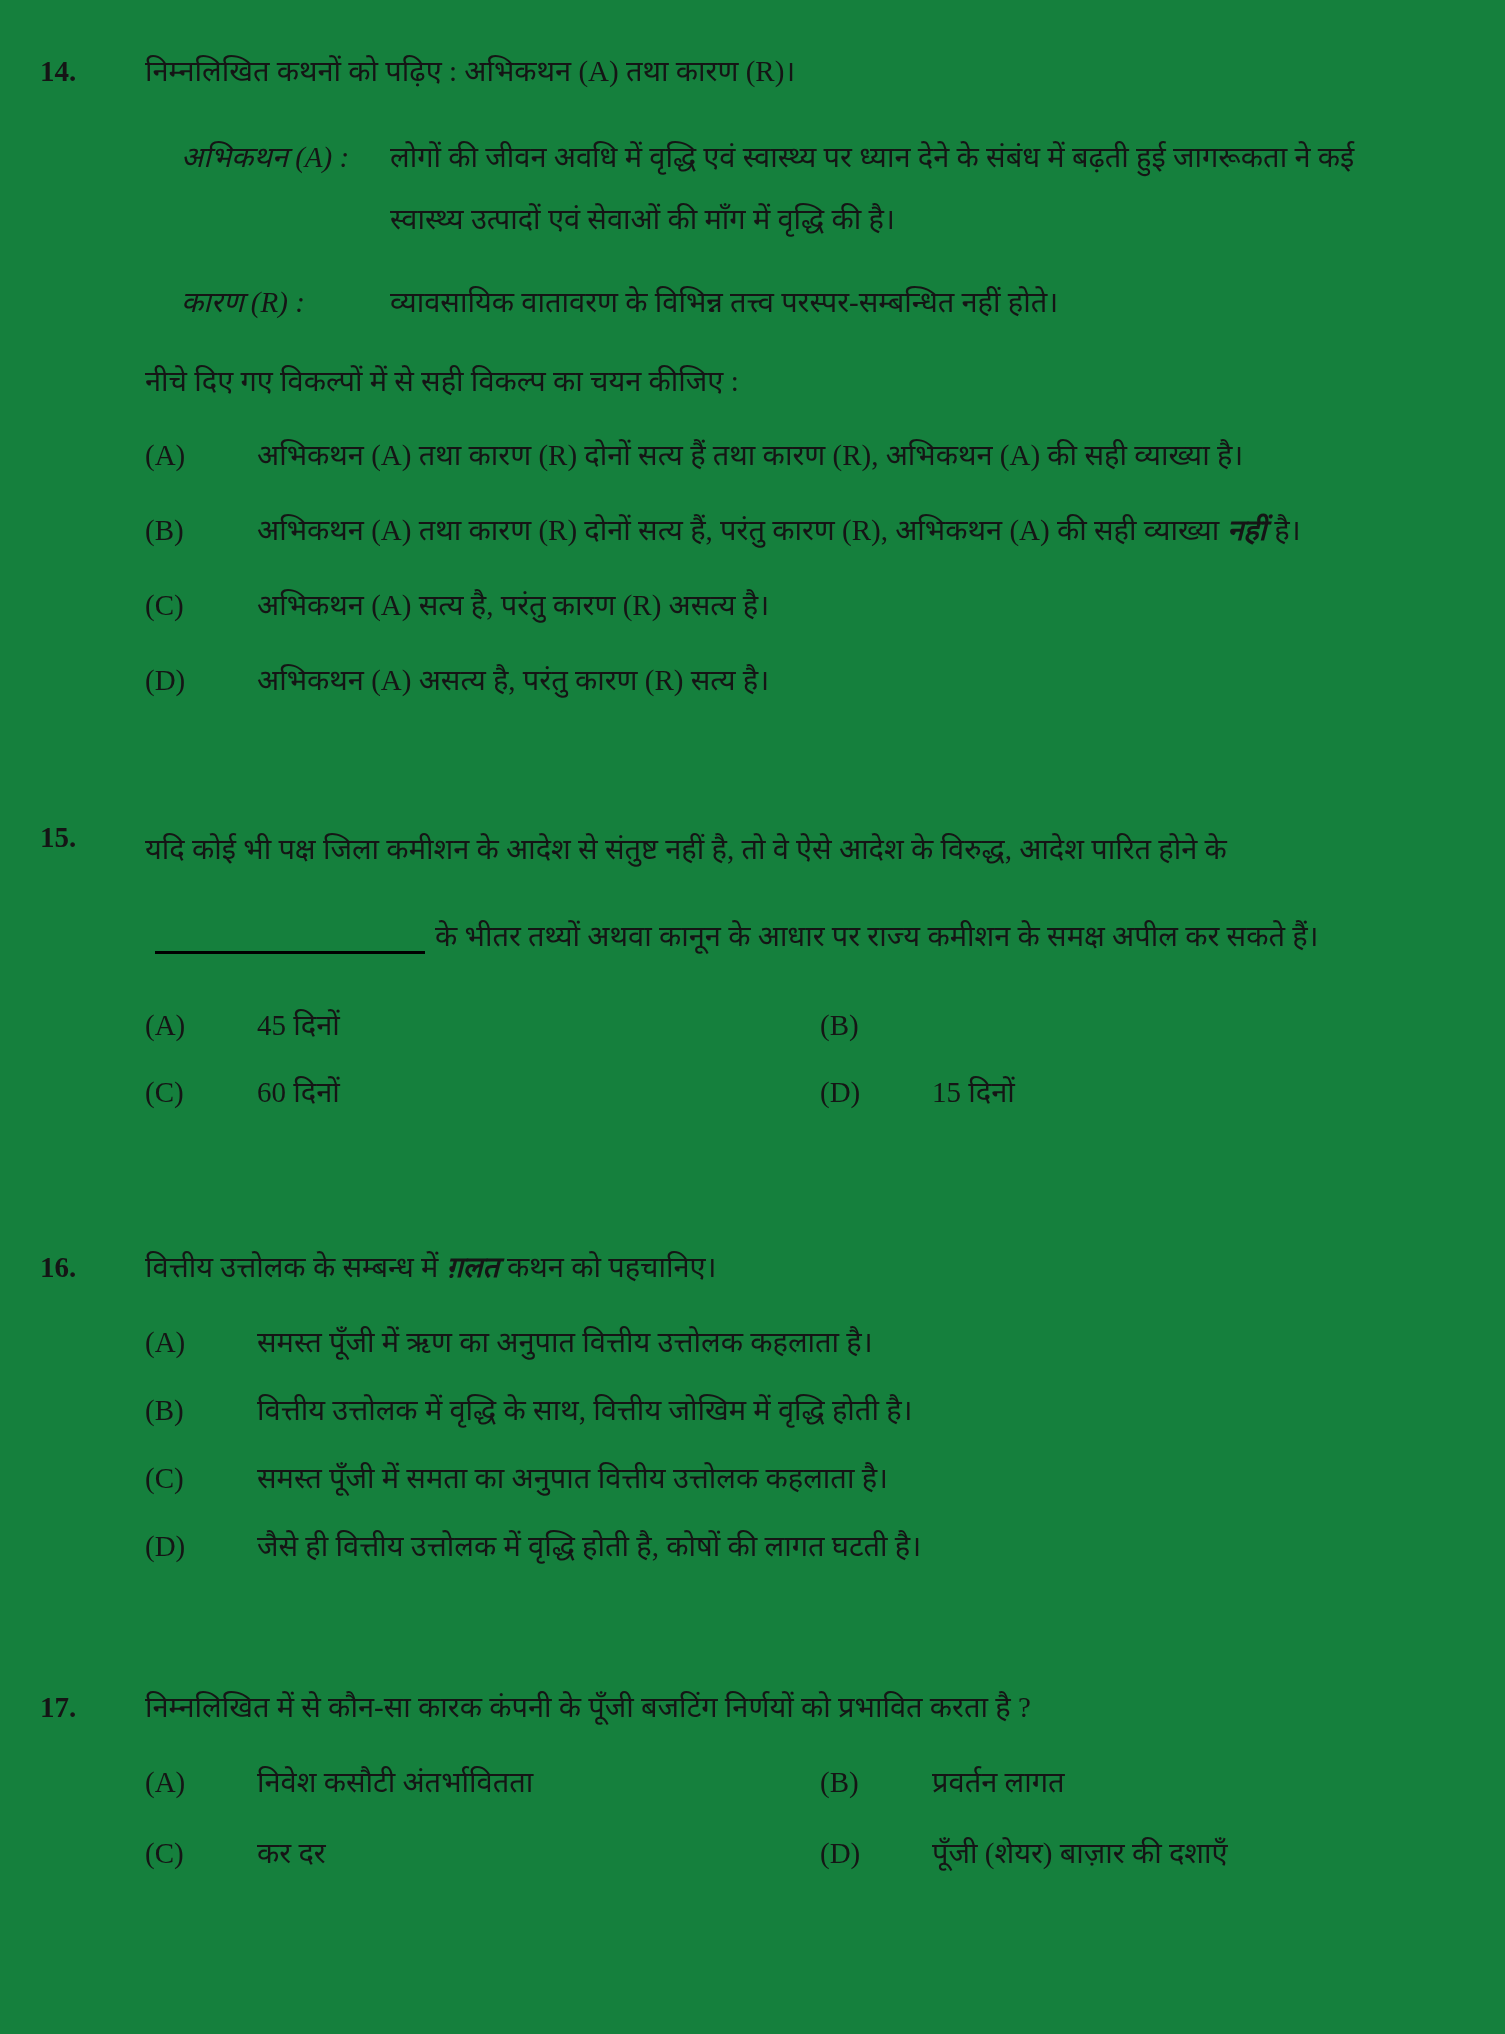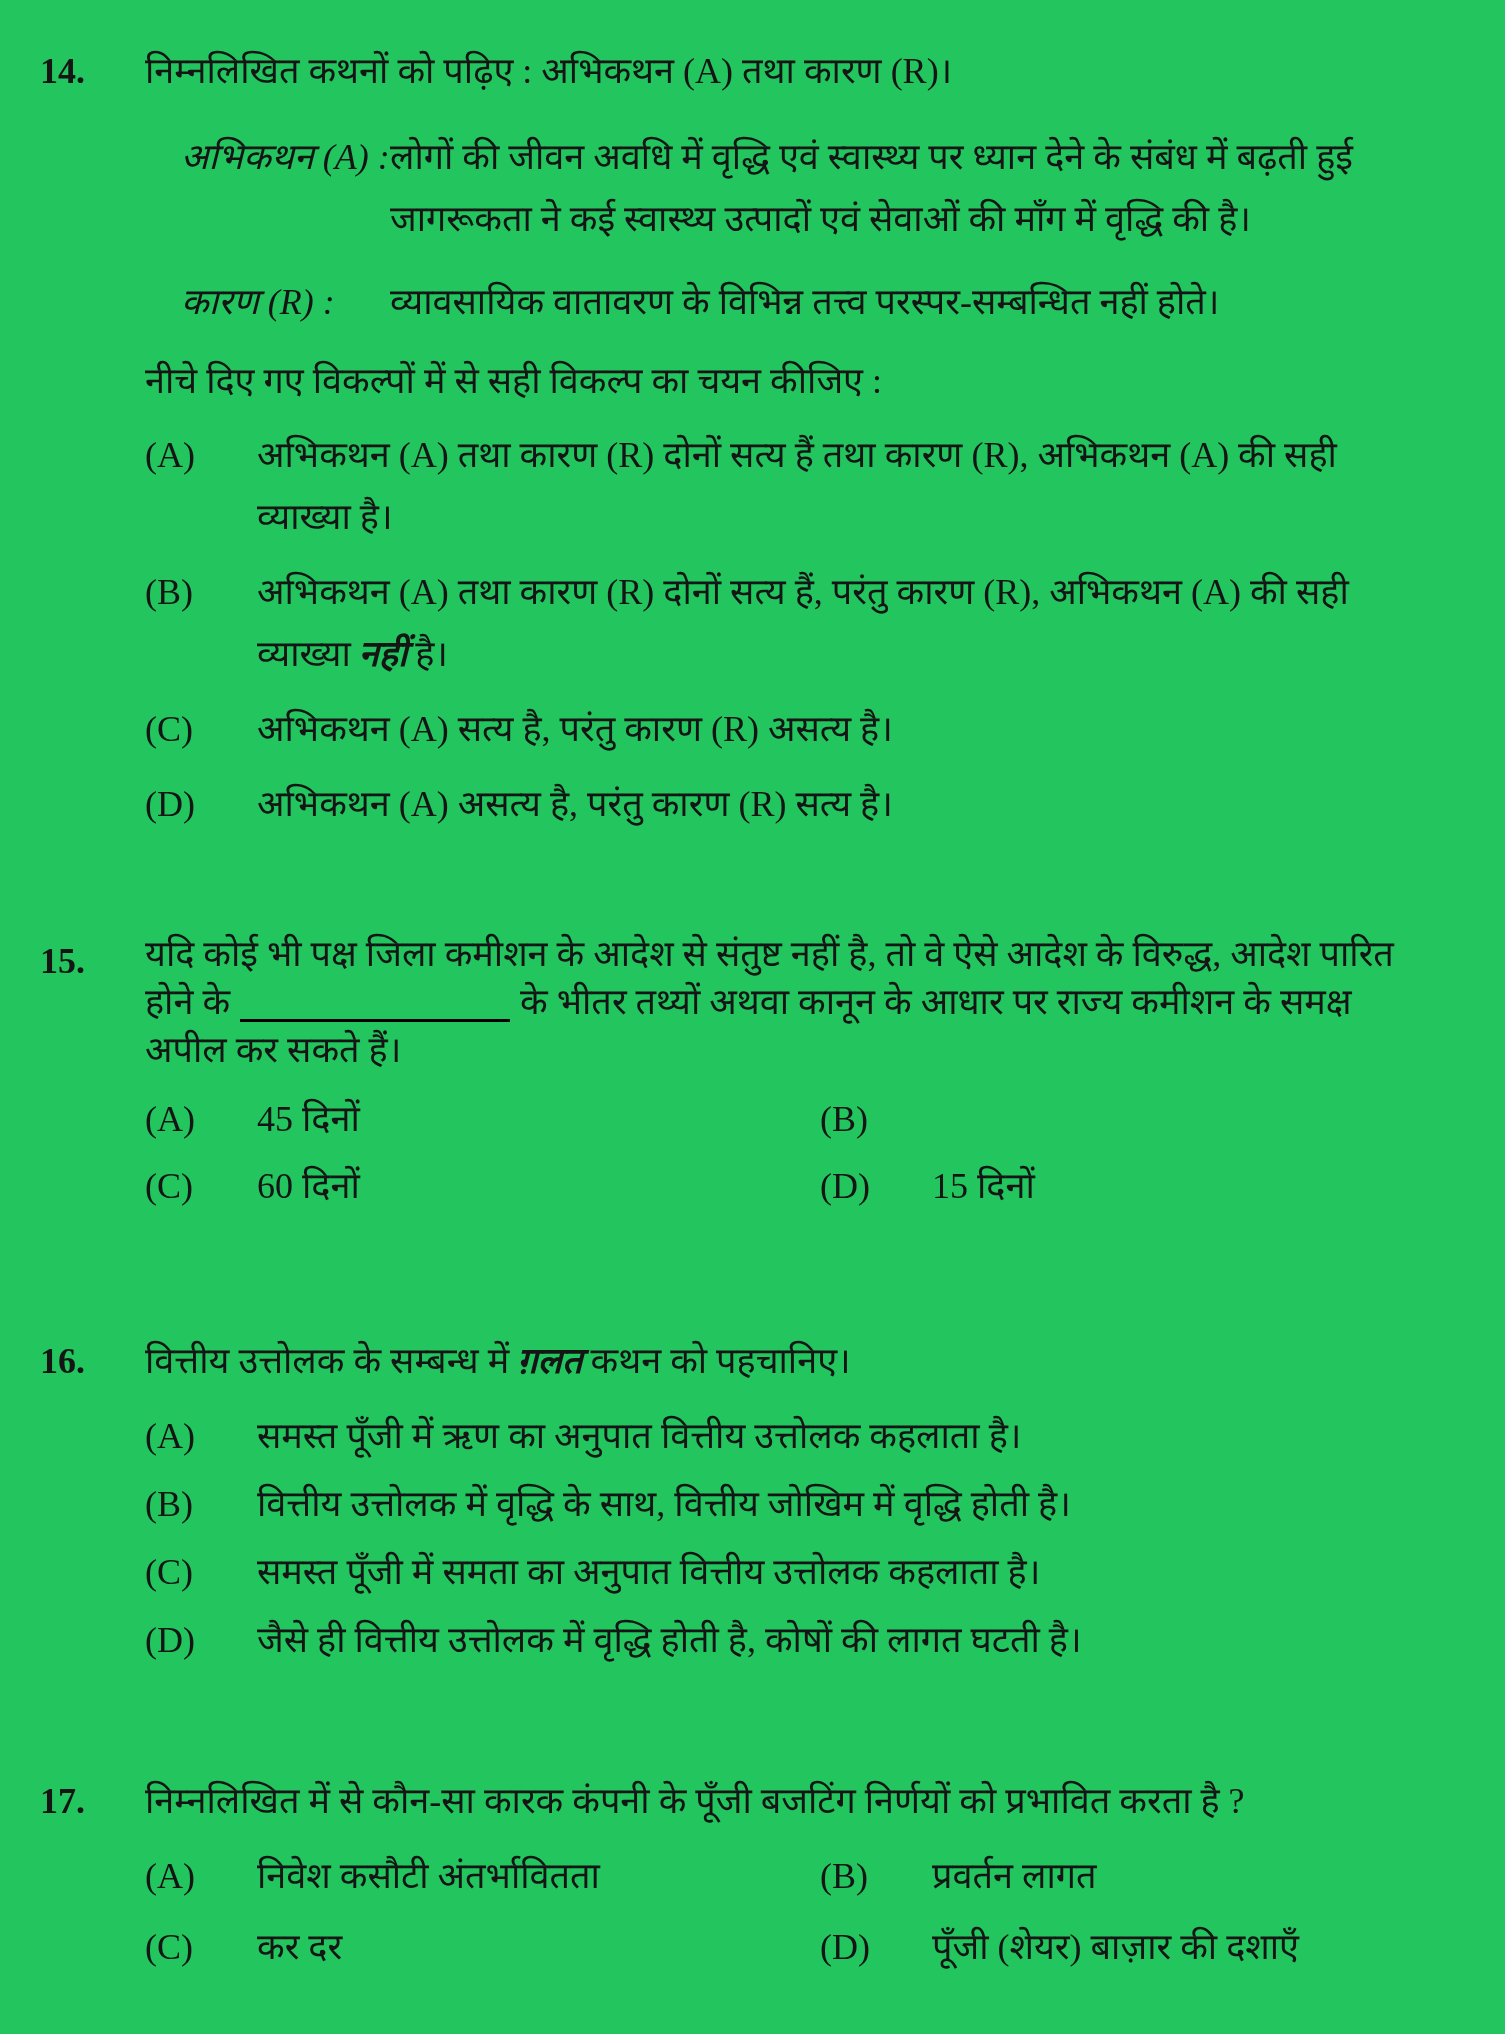--- a/index.html
+++ b/index.html
@@ -5,26 +5,26 @@
   html, body { margin: 0; padding: 0; }
   body {
     background: #e8e8e8;
     font-family: "Liberation Serif", "DejaVu Serif", serif;
   }
   .page {
     position: relative;
     width: 1505px;
     height: 2034px;
     margin: 0 auto;
-    background: #22c55e;
+    background: #15803d;
     color: #151515;
     box-sizing: border-box;
     padding: 40px 70px 0 40px;
     overflow: hidden;
-    font-size: 36px;
+    font-size: 29px;
     line-height: 62px;
   }
   .question {
     display: grid;
     grid-template-columns: 105px 1fr;
     align-items: start;
   }
   .qnum {
     font-weight: 700;
     white-space: nowrap;
@@ -52,21 +52,21 @@
   .options.stack.loose .option + .option { margin-top: 6px; }
   .options.two-col {
     display: grid;
     grid-template-columns: 675px 1fr;
     row-gap: 5px;
   }
   .options.two-col.q17 { row-gap: 9px; }
   .olet { white-space: nowrap; }
   
   .q15 { margin-top: 95px; }
-  .q15 .qline { line-height: 48px; }
+  .q15 .qline { line-height: 87px; }
   .q15 .options { margin-top: 14px; }
   .blank {
     display: inline-block;
     width: 270px;
     border-bottom: 3px solid #000;
     height: 4px;
     position: relative;
     top: 8px;
     margin: 0 10px;
   }

